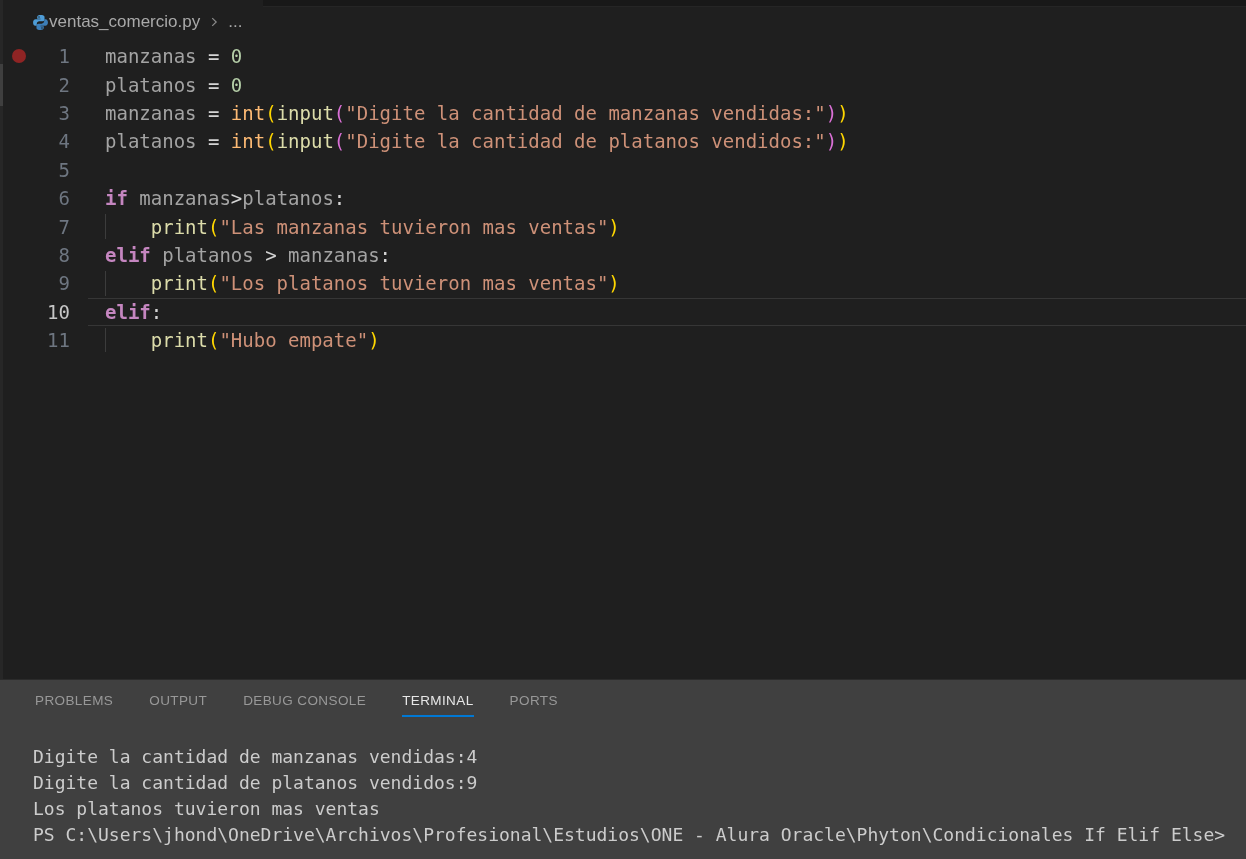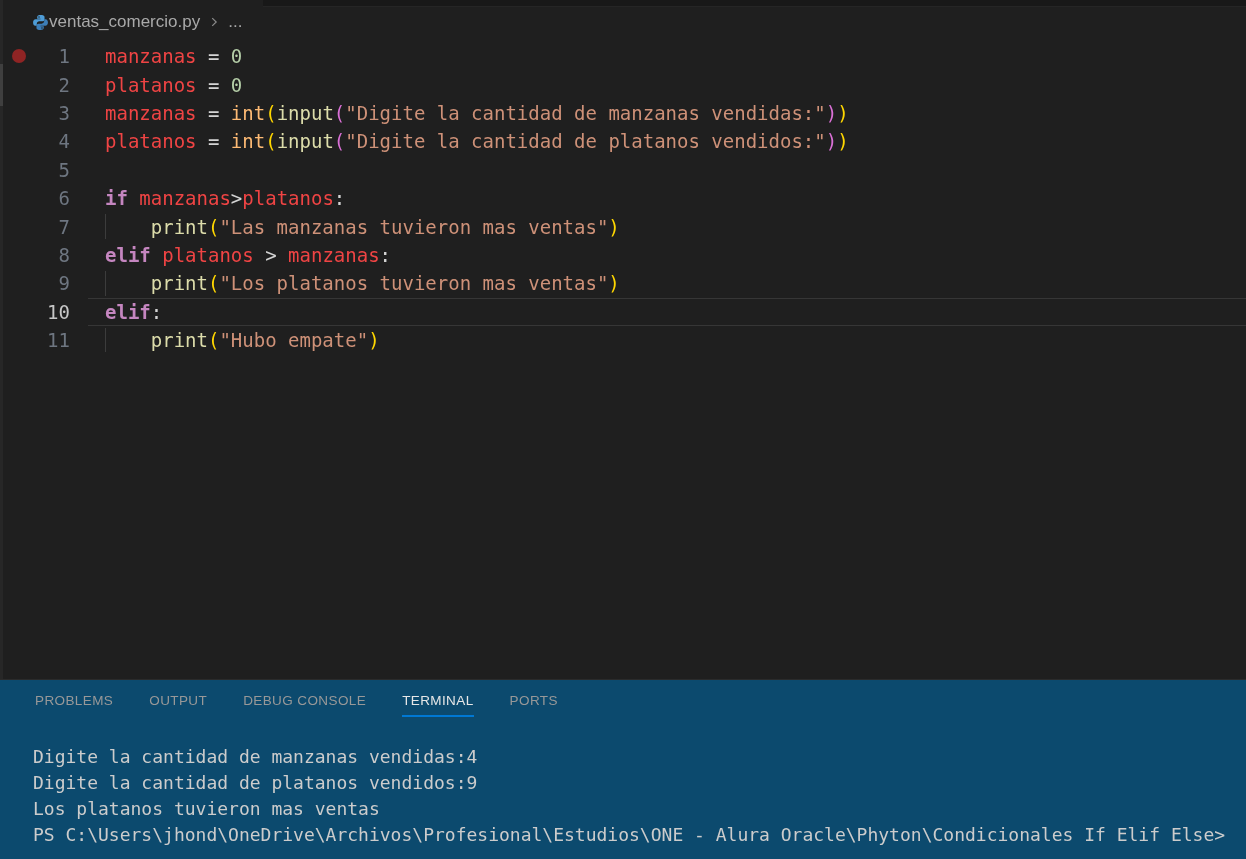--- a/index.html
+++ b/index.html
@@ -51,34 +51,34 @@
     content:""; position:absolute; left:88px; right:0; top:0; bottom:0;
     border-top:1px solid #363636; border-bottom:1px solid #363636;
     pointer-events:none;
   }
   .line.indented::before{
     content:""; position:absolute; left:105px; top:2px; bottom:2px;
     width:1px; background:#3c3c3c;
   }
   
   .tk-kw  { color:#c586c0;font-weight:bold; }
-  .tk-var { color:#ef4444; }
+  .tk-var { color:#a3a3a3; }
   .tk-num { color:#b5cea8; }
   .tk-op  { color:#d4d4d4; }
   .tk-fn  { color:#dcdcaa; }
   .tk-type{ color:#fdba74; }
   .tk-str { color:#ce9178; }
   .tk-b1  { color:#ffd700; }
   .tk-b2  { color:#da70d6; }
   .tk-ind { color:#d4d4d4; }
 
   
   .panel{
     position:absolute; left:0; right:0; bottom:0; height:180px;
-    background:#0c4a6e; border-top:1px solid #2b2b2b;
+    background:#404040; border-top:1px solid #2b2b2b;
   }
   .panel-tabs{
     display:flex; gap:36px; padding:13px 0 0 35px; align-items:flex-start;
   }
   .panel-tab{
     font-size:13.5px; letter-spacing:.4px; color:#989898;
     padding-bottom:7px; border-bottom:2px solid transparent; cursor:pointer;
   }
   .panel-tab.active{ color:#e7e7e7; border-bottom-color:#0078d4; }
   .terminal{

